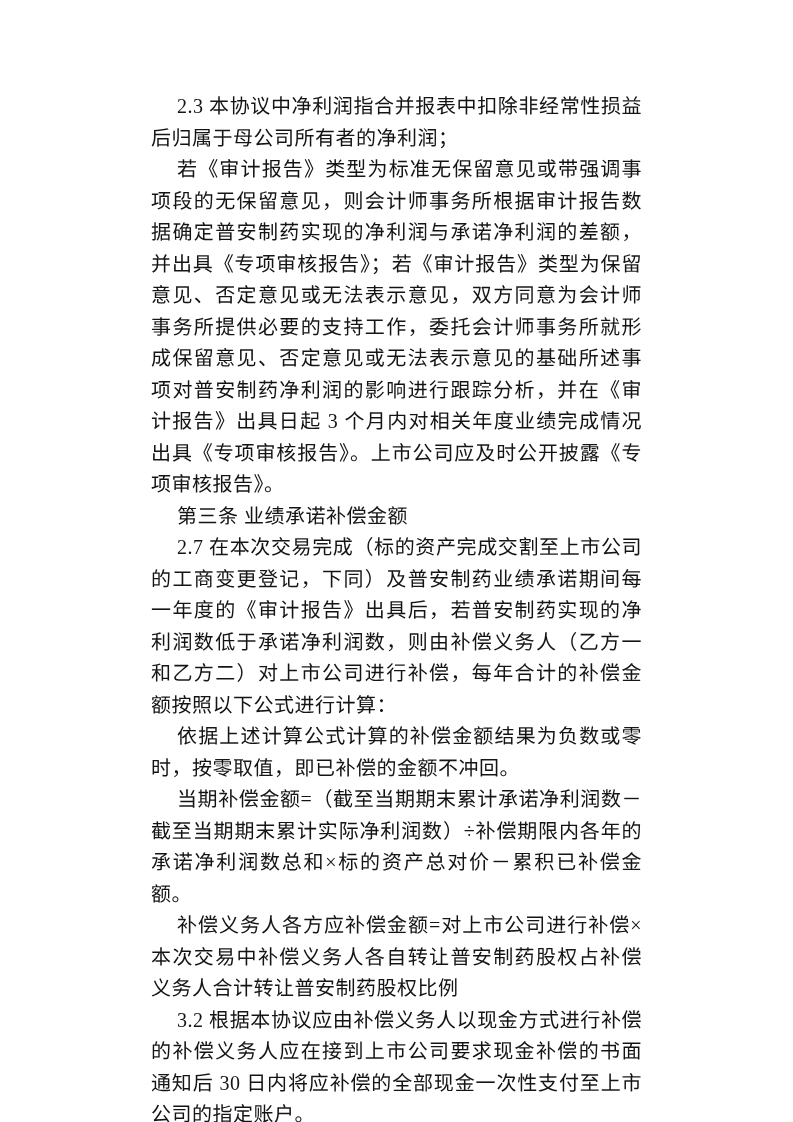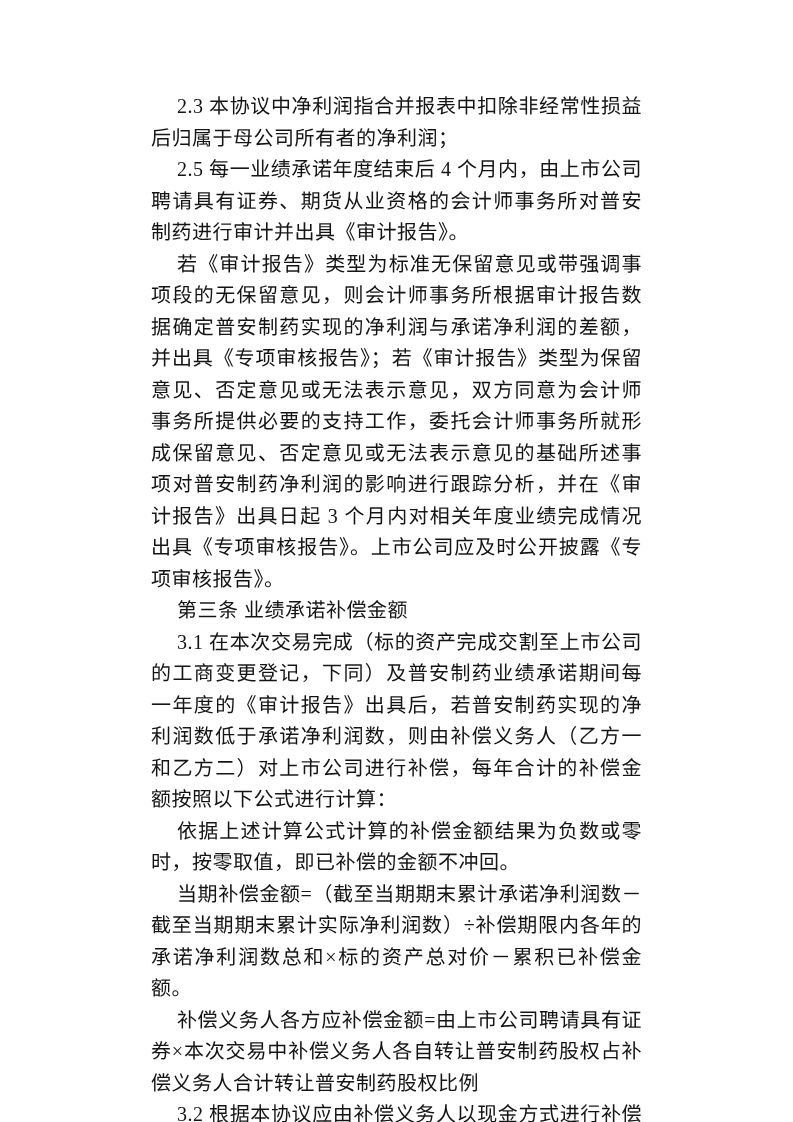--- a/index.html
+++ b/index.html
@@ -31,22 +31,21 @@
     text-indent: 26px;
     word-break: break-all;
   }
 </style>
 </head>
 <body>
 
 <div class="page">
   <div class="doc-body">
     <p>2.3 本协议中净利润指合并报表中扣除非经常性损益后归属于母公司所有者的净利润；</p>
-    <p>2.5 每一业绩承诺年度结束后 4 个月内，由上市公司聘请具有证券、期货从业资格的会计师事务所对普安制药进行审计并出具《审计报告》。</p>
     <p>若《审计报告》类型为标准无保留意见或带强调事项段的无保留意见，则会计师事务所根据审计报告数据确定普安制药实现的净利润与承诺净利润的差额，并出具《专项审核报告》；若《审计报告》类型为保留意见、否定意见或无法表示意见，双方同意为会计师事务所提供必要的支持工作，委托会计师事务所就形成保留意见、否定意见或无法表示意见的基础所述事项对普安制药净利润的影响进行跟踪分析，并在《审计报告》出具日起 3 个月内对相关年度业绩完成情况出具《专项审核报告》。上市公司应及时公开披露《专项审核报告》。</p>
     <p>第三条 业绩承诺补偿金额</p>
-    <p>3.1 在本次交易完成（标的资产完成交割至上市公司的工商变更登记，下同）及普安制药业绩承诺期间每一年度的《审计报告》出具后，若普安制药实现的净利润数低于承诺净利润数，则由补偿义务人（乙方一和乙方二）对上市公司进行补偿，每年合计的补偿金额按照以下公式进行计算：</p>
+    <p>2.7 在本次交易完成（标的资产完成交割至上市公司的工商变更登记，下同）及普安制药业绩承诺期间每一年度的《审计报告》出具后，若普安制药实现的净利润数低于承诺净利润数，则由补偿义务人（乙方一和乙方二）对上市公司进行补偿，每年合计的补偿金额按照以下公式进行计算：</p>
     <p>依据上述计算公式计算的补偿金额结果为负数或零时，按零取值，即已补偿的金额不冲回。</p>
     <p>当期补偿金额=（截至当期期末累计承诺净利润数－截至当期期末累计实际净利润数）÷补偿期限内各年的承诺净利润数总和×标的资产总对价－累积已补偿金额。</p>
-    <p>补偿义务人各方应补偿金额=由上市公司聘请具有证券×本次交易中补偿义务人各自转让普安制药股权占补偿义务人合计转让普安制药股权比例</p>
+    <p>补偿义务人各方应补偿金额=对上市公司进行补偿×本次交易中补偿义务人各自转让普安制药股权占补偿义务人合计转让普安制药股权比例</p>
     <p>3.2 根据本协议应由补偿义务人以现金方式进行补偿的补偿义务人应在接到上市公司要求现金补偿的书面通知后 30 日内将应补偿的全部现金一次性支付至上市公司的指定账户。</p>
   </div>
 </div>
 
 </body></html>

